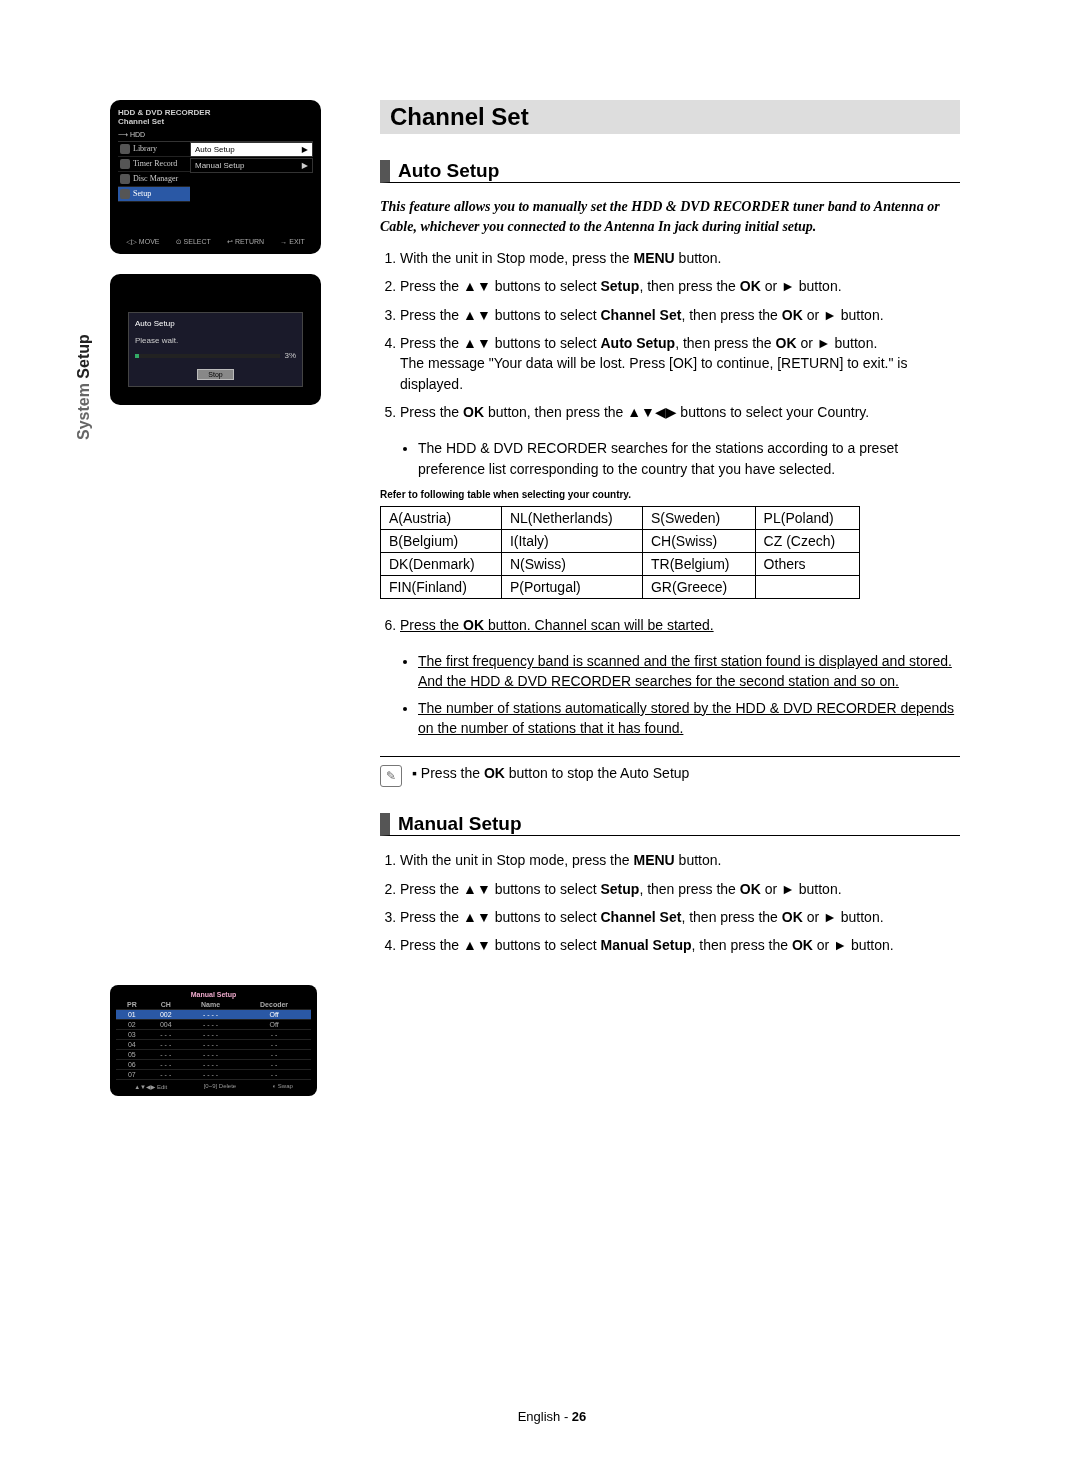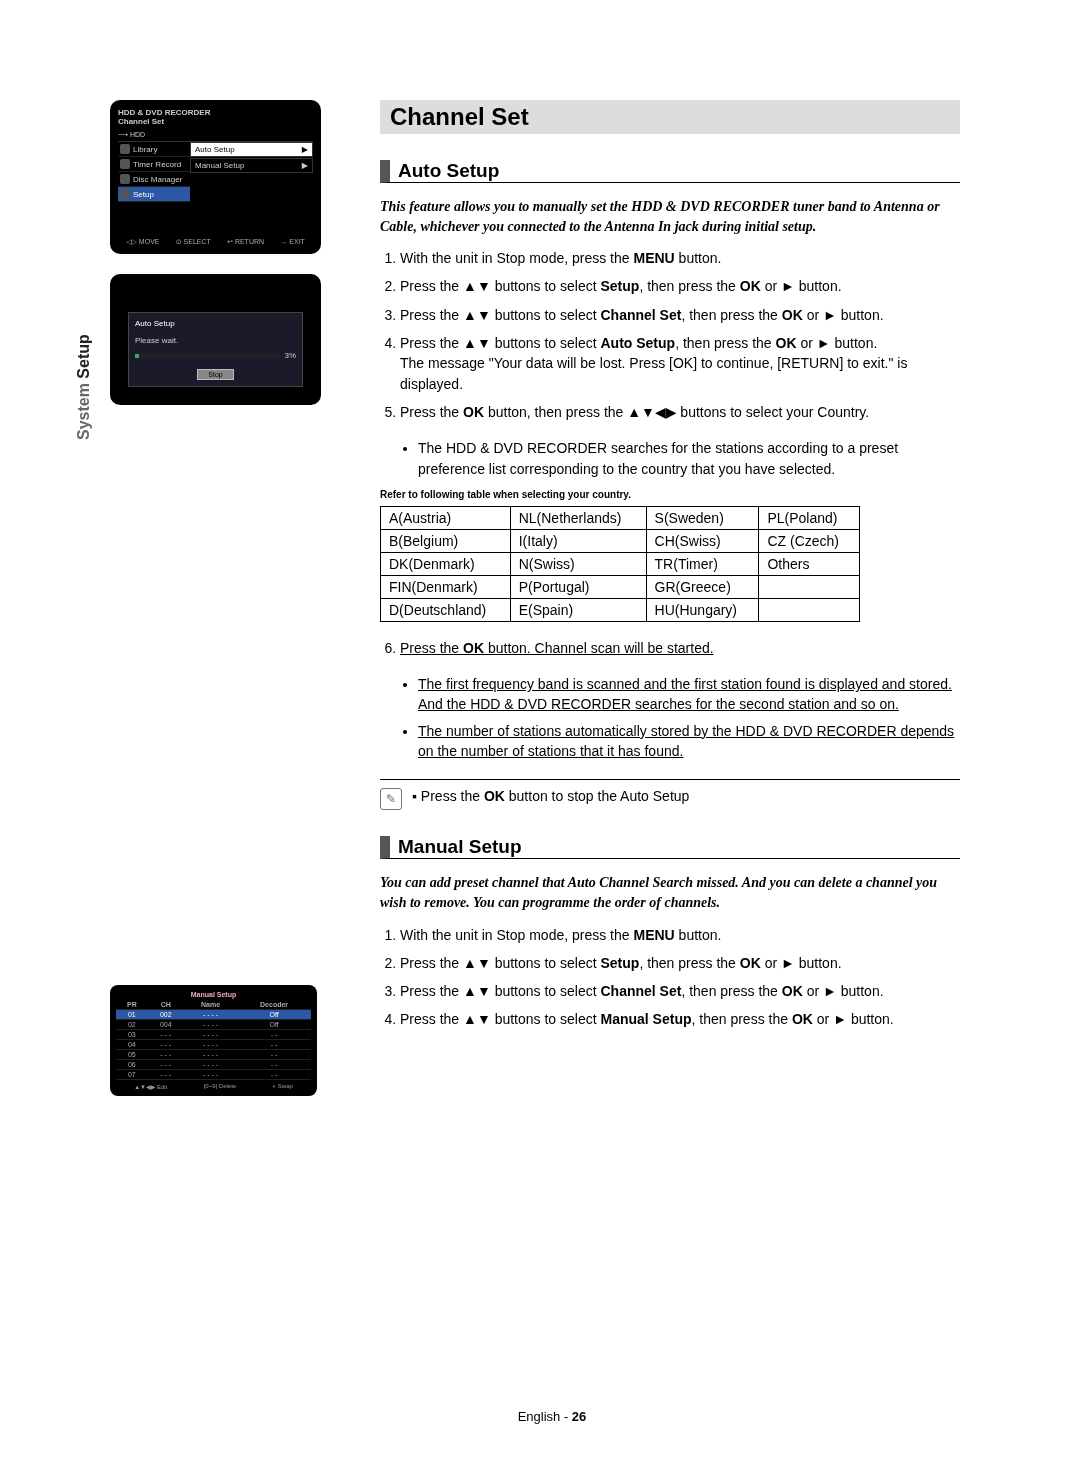--- a/index.html
+++ b/index.html
@@ -6,21 +6,21 @@
   .page { width: 1080px; height: 1479px; position: relative; box-sizing: border-box; padding: 100px 120px 60px 110px; }
   .side-tab { position: absolute; left: 75px; top: 440px; transform: rotate(-90deg); transform-origin: left top; font-size: 16px; color: #666; font-weight: bold; }
   .side-tab .dark { color: #222; }
   .main { display: flex; }
   .left-col { width: 240px; flex: 0 0 240px; }
   .right-col { flex: 1; padding-left: 30px; }
   .osd { background: #000; color: #ccc; font-size: 8px; border-radius: 10px; padding: 8px; margin-bottom: 20px; width: 195px; }
   .osd-head { display: flex; justify-content: space-between; font-weight: bold; margin-bottom: 3px; flex-direction: column; }
   .osd-body { display: flex; border-top: 1px solid #333; min-height: 90px;}
   .osd-menu { width: 72px; }
-  .osd-menu-item { display: flex; align-items: flex-end; padding: 2px; border-bottom: 1px solid #222; }
+  .osd-menu-item { display: flex; align-items: flex-start; padding: 2px; border-bottom: 1px solid #222; font-family: Liberation Serif, serif; }
   .osd-menu-item .ico { width: 10px; height: 10px; background: #555; margin-right: 3px; border-radius: 2px; }
   .osd-menu-item.sel { background: #2a58a5; color: #fff; }
   .osd-sub { flex: 1; }
   .osd-sub-item { padding: 2px 4px; border: 1px solid #333; margin-bottom: 1px; display:flex; justify-content:space-between;}
   .osd-sub-item.sel { background: #fff; color: #000; }
   .osd-foot { display: flex; justify-content: space-around; font-size: 7px; padding-top: 6px; color:#aaa; }
   .osd2-body { padding: 30px 10px 10px; }
   .osd2-box { background: #1a1a2a; border: 1px solid #444; padding: 6px; font-size:8px;}
   .osd2-title { color:#fff; margin-bottom:8px;}
   .osd2-bar { display:flex; align-items:center; margin:6px 0;}
@@ -211,54 +211,47 @@
             </tr>
         <tr>
               <td>B(Belgium)</td>
               <td>I(Italy)</td>
               <td>CH(Swiss)</td>
               <td>CZ (Czech)</td>
             </tr>
         <tr>
               <td>DK(Denmark)</td>
               <td>N(Swiss)</td>
-              <td>TR(Timer)</td>
+              <td>TR(Belgium)</td>
               <td>Others</td>
             </tr>
         <tr>
-              <td>FIN(Denmark)</td>
+              <td>FIN(Finland)</td>
               <td>P(Portugal)</td>
               <td>GR(Greece)</td>
-              <td></td>
-            </tr>
-        <tr>
-              <td>D(Deutschland)</td>
-              <td>E(Spain)</td>
-              <td>HU(Hungary)</td>
               <td></td>
             </tr>
       </tbody>
         </table>
 
       <ol class="steps" start="6" style="margin-top:16px;text-decoration:underline;">
         <li><span>Press the </span><b>OK</b><span> button. Channel scan will be started.</span>
           <ul class="sub">
             <li>The first frequency band is scanned and the first station found is displayed and stored. And the HDD &amp; DVD RECORDER searches for the second station and so on.</li>
             <li>The number of stations automatically stored by the HDD &amp; DVD RECORDER depends on the number of stations that it has found.</li>
           </ul>
         </li>
       </ol>
 
       <div class="notebox">
         <span class="nicon">✎</span>
         <div>▪ <span>Press the </span><b>OK</b><span> button to stop the Auto Setup</span></div>
       </div>
 
       <div class="h3">Manual Setup</div>
-      <div class="intro">You can add preset channel that Auto Channel Search missed. And you can delete a channel you wish to remove. You can programme the order of channels.</div>
 
       <ol class="steps">
         <li><span>With the unit in Stop mode, press the </span><b>MENU</b><span> button.</span></li>
         <li><span>Press the ▲▼ buttons to select </span><b>Setup</b><span>, then press the </span><b>OK</b><span> or ► button.</span></li>
         <li><span>Press the ▲▼  buttons to select </span><b>Channel Set</b><span>, then press the </span><b>OK</b><span> or ► button.</span></li>
         <li><span>Press the ▲▼  buttons to select </span><b>Manual Setup</b><span>, then press the </span><b>OK</b><span> or ► button.</span></li>
       </ol>
     </div>
   </div>
 

